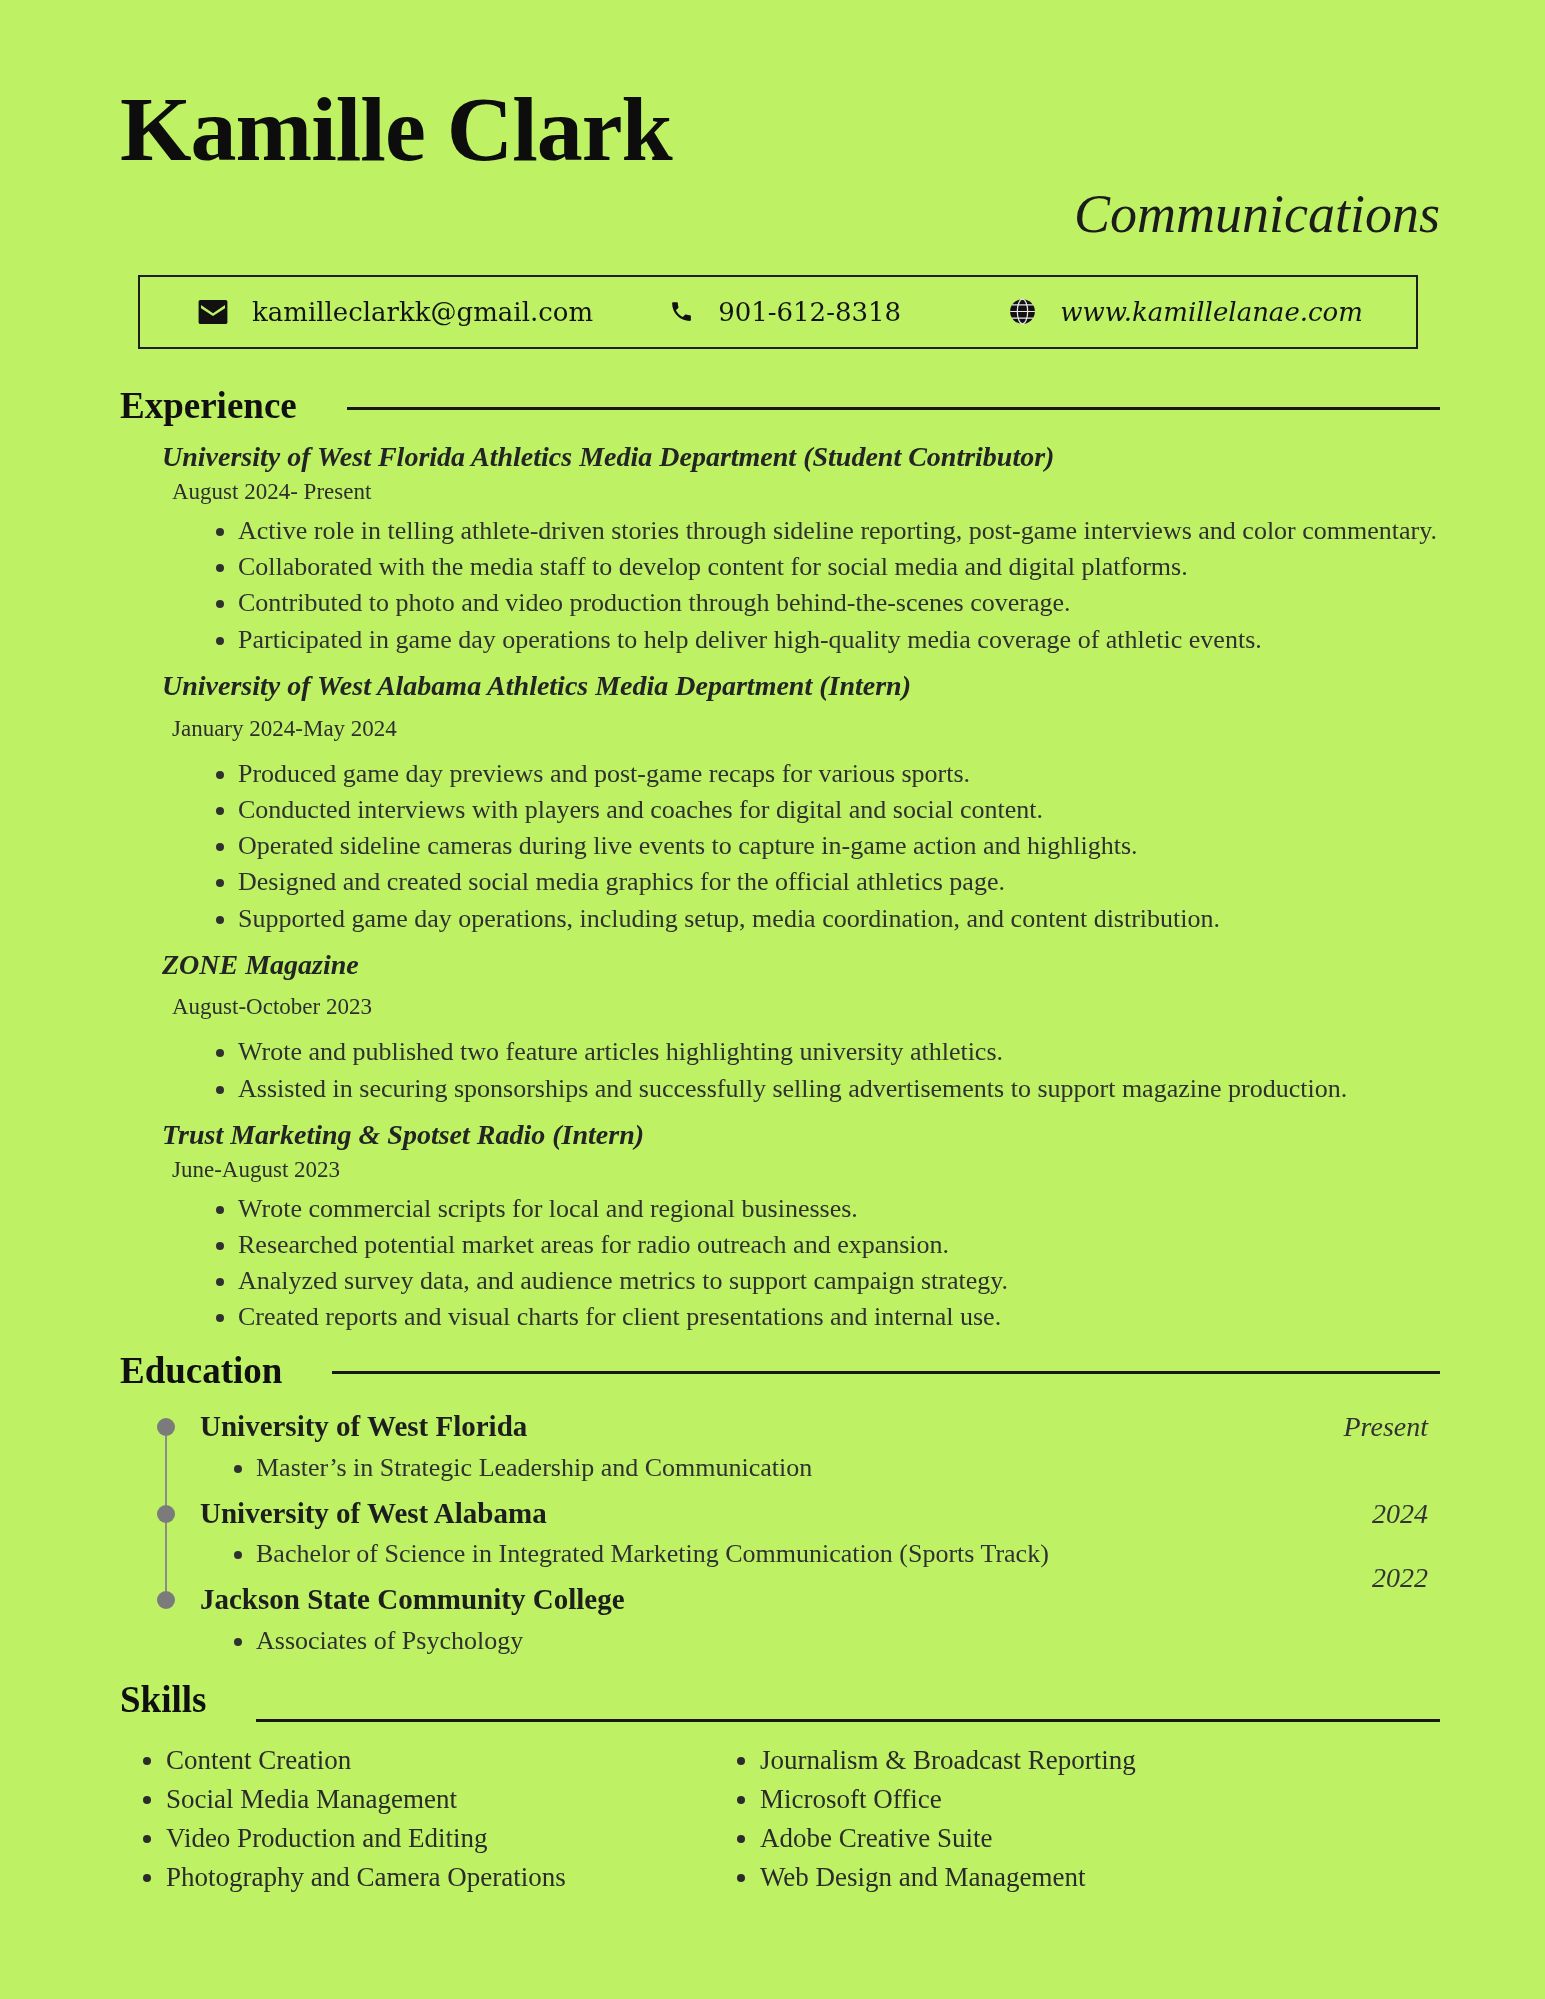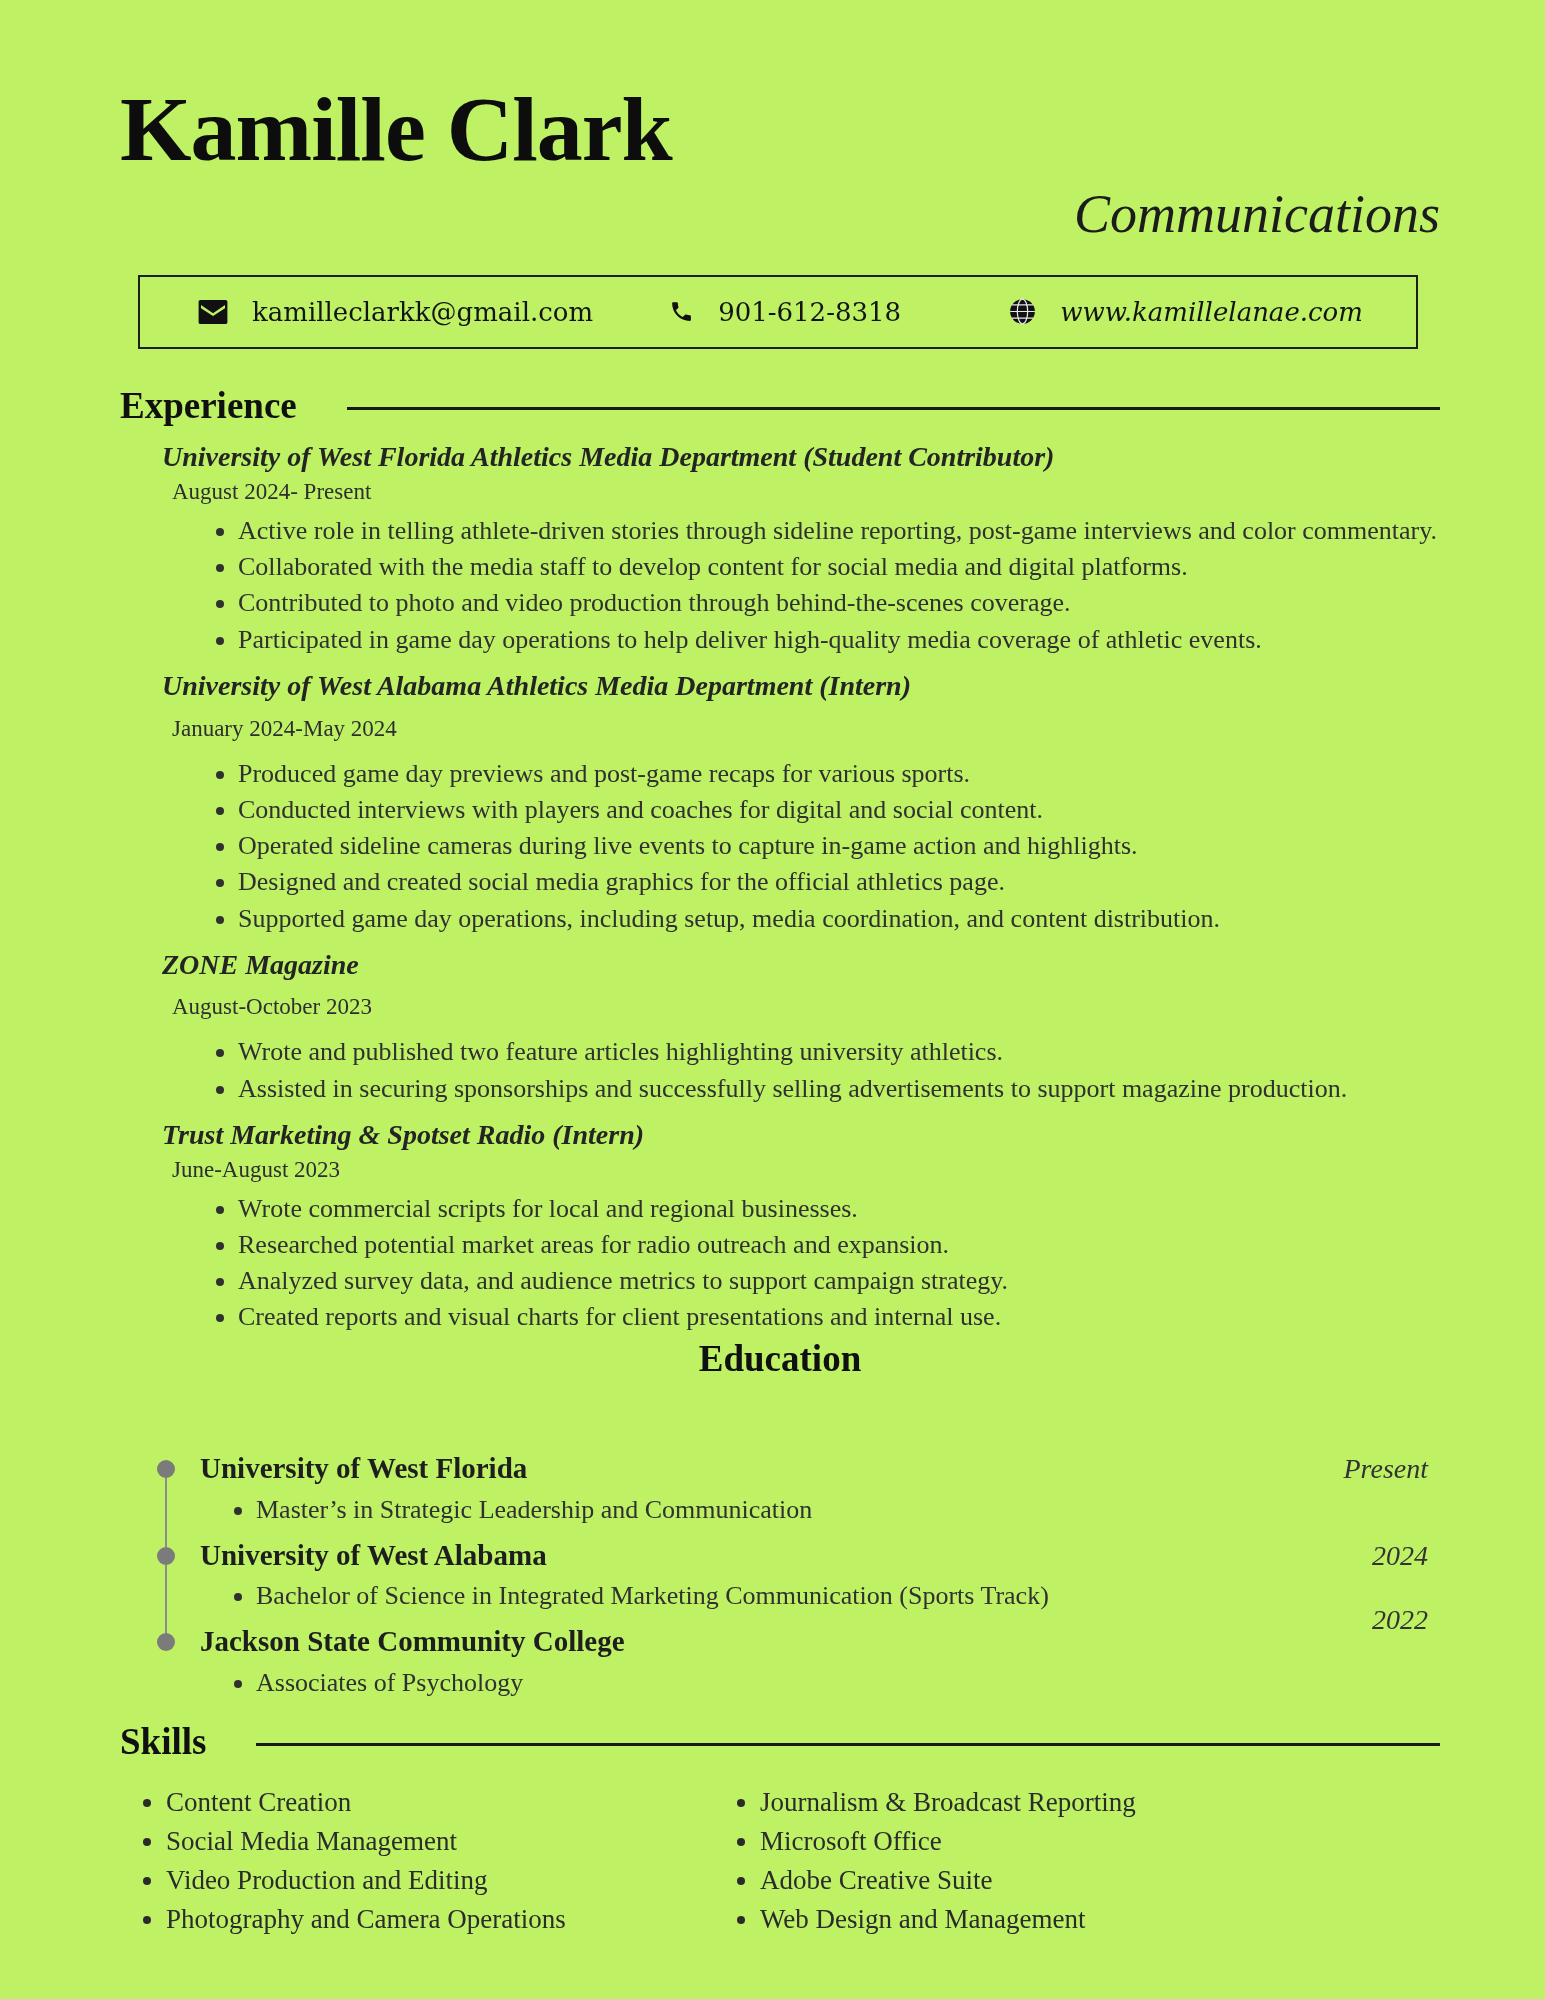--- a/index.html
+++ b/index.html
@@ -41,33 +41,33 @@
   .xp-entry { margin-left:42px; margin-top:13px; }
   .xp-title { font-size:28px; font-weight:700; color:#242424; line-height:1.2;font-style:italic; }
   .xp-dates { font-size:23px; color:#2e2e2e; margin:5px 0 0 10px; }
   .xp-dates.gap-lg { margin-top:13px; }
   .xp-entry ul { margin:9px 0 0; padding-left:76px; font-size:26px; line-height:1.28; color:#303030; }
   .xp-entry ul.gap-lg { margin-top:15px; }
   .xp-entry li { margin-bottom:3px; }
   ul.justify li { text-align:justify; }
 
   
-  .edu-head { margin-top:4px;flex-direction:column; }
+  .edu-head { margin-top:16px; }
   .edu-timeline { position:relative; margin-top:18px; }
   .timeline-line { position:absolute; left:45px; top:22px; bottom:52px; width:2px; background:#8c8c8c; }
   .edu-entry { position:relative; padding-left:80px; margin-bottom:13px; }
   .dot { position:absolute; left:37px; top:8px; width:18px; height:18px; border-radius:50%; background:#7b7b7b; }
   .edu-row { display:flex; align-items:baseline; }
   .edu-school { font-size:29px; font-weight:700; color:#1e1e1e; line-height:1.15; }
   .edu-date { margin-left:auto; font-size:28px; font-style:italic; color:#333; padding-right:12px; }
   .edu-date.raised { position:relative; top:-22px; }
   .edu-entry ul { margin:7px 0 0; padding-left:56px; font-size:26px; line-height:1.28; color:#303030; }
 
   
-  .skills-head { margin-top:22px; }
+  .skills-head { margin-top:22px;align-items:flex-end; }
   .skills-cols { display:flex; margin-top:20px; }
   .skills-col { width:55%; box-sizing:border-box; }
   .skills-col.right { width:45%; }
   .skills-col ul { margin:0; padding-left:46px; font-size:27px; line-height:1.37; color:#2b2b2b; }
   .skills-col li { margin-bottom:2px; }
 </style>
 </head>
 <body>
 
 <div class="page">

